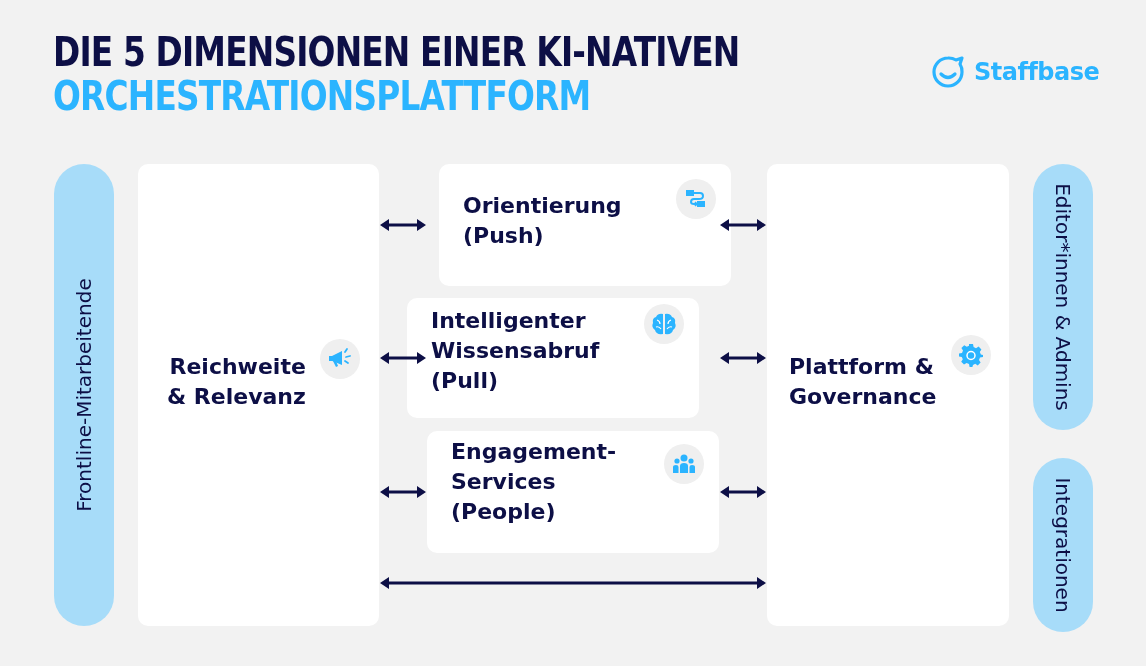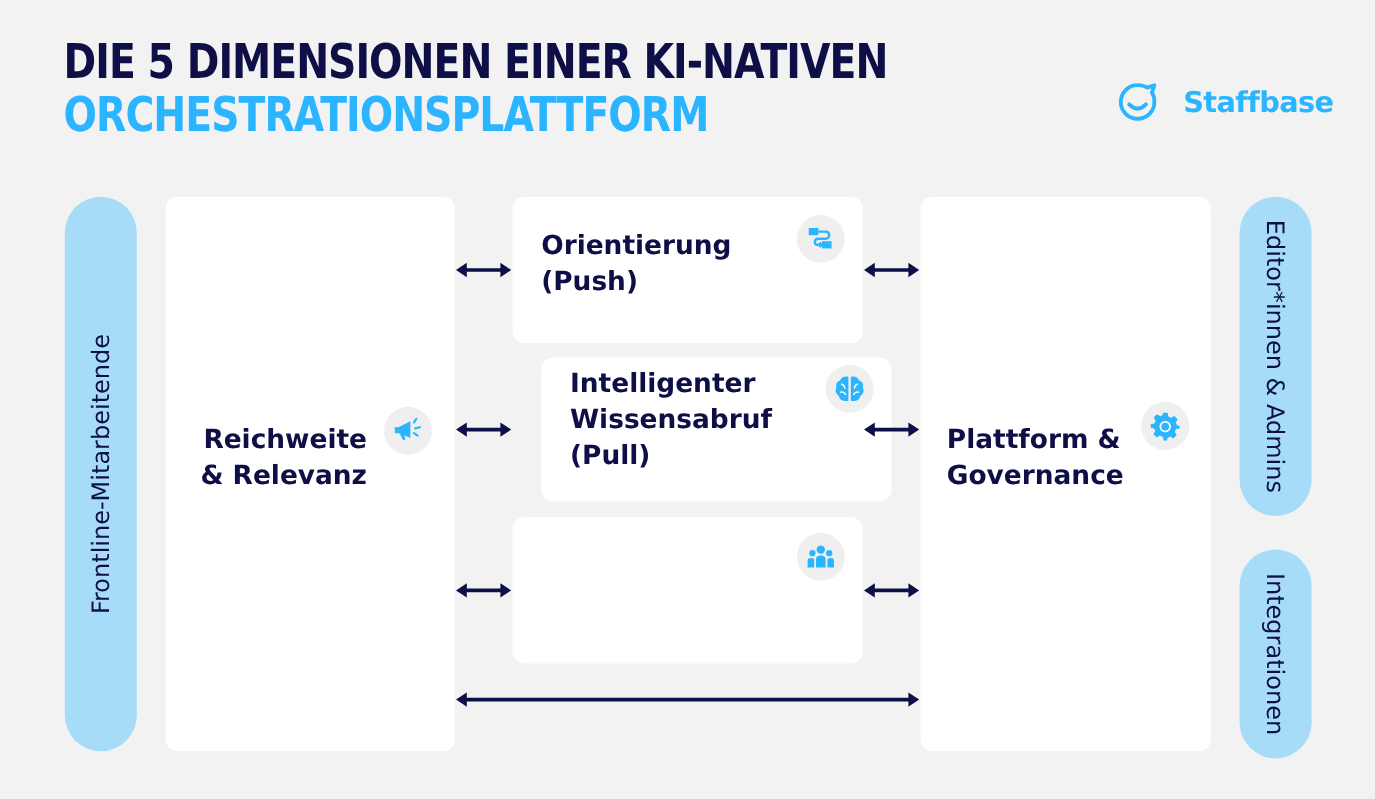--- a/index.html
+++ b/index.html
@@ -9,21 +9,21 @@
   }
   .title { position: absolute; left: 53px; top: 30px; margin: 0; }
   .title-line {
     display: block; font-family: "DejaVu Sans", sans-serif; font-weight: bold;
     font-size: 40px; line-height: 44px; letter-spacing: -1px; transform: scaleX(0.82);
     transform-origin: left center; white-space: nowrap;
   }
   .title-line.l1 { color: #0d0f46; }
   .title-line.l2 { color: #2bb4ff; }
 
-  .logo { position: absolute; left: 930px; top: 54px; display: flex; align-items: center; gap: 20px; margin-top: 13px; }
+  .logo { position: absolute; left: 930px; top: 54px; display: flex; align-items: center; gap: 8px; }
   .logo-text { font-family: "DejaVu Sans", sans-serif; font-weight: bold; font-size: 24px; color: #2bb4ff; letter-spacing: -0.5px; }
 
   .pill {
     position: absolute; background: #a7dcf9; border-radius: 30px;
     display: flex; align-items: center; justify-content: center;
   }
   .pill span { font-family: "DejaVu Sans", sans-serif; font-size: 20px; color: #0d0f46; white-space: nowrap; }
   .pill.left span { transform: rotate(-90deg); }
   .pill.right span { transform: rotate(90deg); }
 
@@ -70,47 +70,50 @@
   <div class="icon-circle" style="left:182px; top:175px;">
     <svg width="26" height="26" viewBox="0 0 26 26">
       <path d="M3 11 L15 5 L15 19 L3 14 Z" fill="#2bb4ff"></path>
       <rect x="2" y="10" width="4" height="5" fill="#2bb4ff"></rect>
       <path d="M6 15 L9 21 L11 20 L9 15 Z" fill="#2bb4ff"></path>
       <path d="M18 6 L20 3 M19 11 L23 10 M18 15 L21 17" stroke="#2bb4ff" stroke-width="1.8" stroke-linecap="round"></path>
     </svg>
   </div>
 </div>
 
-<div class="card" style="left:427px; top:164px; width:292px; height:122px;">
+<div class="card" style="left:439px; top:164px; width:292px; height:122px;">
   <div class="card-label" style="left:24px; top:27px;">Orientierung
 (Push)</div>
   <div class="icon-circle" style="left:237px; top:15px;">
     <svg width="24" height="24" viewBox="0 0 24 24">
       <rect x="2" y="3" width="8" height="6" fill="#2bb4ff"></rect>
       <rect x="13" y="14" width="8" height="6" fill="#2bb4ff"></rect>
       <path d="M10 6 H16 Q19 6 19 9 Q19 12 15 12 H10 Q7 12 7 15 Q7 17 10 17 H12" fill="none" stroke="#2bb4ff" stroke-width="2"></path>
       <path d="M11 15 L13 17 L11 19" fill="none" stroke="#2bb4ff" stroke-width="1.6"></path>
     </svg>
   </div>
 </div>
 
-<div class="card" style="left:451px; top:298px; width:292px; height:120px;">
+<div class="card" style="left:407px; top:298px; width:292px; height:120px;">
   <div class="card-label" style="left:24px; top:8px;">Intelligenter
 Wissensabruf
 (Pull)</div>
   <div class="icon-circle" style="left:237px; top:6px;">
     <svg width="28" height="28" viewBox="0 0 28 28">
       <path d="M13 4 Q8 3 6 7 Q2 8 3 13 Q1 17 5 20 Q6 25 13 24 Z" fill="#2bb4ff"></path>
       <path d="M15 4 Q20 3 22 7 Q26 8 25 13 Q27 17 23 20 Q22 25 15 24 Z" fill="#2bb4ff"></path>
       <path d="M7 10 Q10 11 10 14 M6 17 Q9 16 11 19 M21 10 Q18 11 18 14 M22 17 Q19 16 17 19" stroke="#ffffff" stroke-width="1.2" fill="none"></path>
     </svg>
   </div>
 </div>
 
 <div class="card" style="left:427px; top:431px; width:292px; height:122px;">
+  <div class="card-label" style="left:24px; top:6px;">Engagement-
+Services
+(People)</div>
   <div class="icon-circle" style="left:237px; top:13px;">
     <svg width="26" height="26" viewBox="0 0 26 26">
       <circle cx="13" cy="7" r="3.5" fill="#2bb4ff"></circle>
       <circle cx="6" cy="10" r="2.6" fill="#2bb4ff"></circle>
       <circle cx="20" cy="10" r="2.6" fill="#2bb4ff"></circle>
       <path d="M9 22 V15 Q9 12 13 12 Q17 12 17 15 V22 Z" fill="#2bb4ff"></path>
       <path d="M2 22 V16 Q2 14 5 14 Q7.5 14 7.5 16 V22 Z" fill="#2bb4ff"></path>
       <path d="M18.5 22 V16 Q18.5 14 21 14 Q24 14 24 16 V22 Z" fill="#2bb4ff"></path>
     </svg>
   </div>

